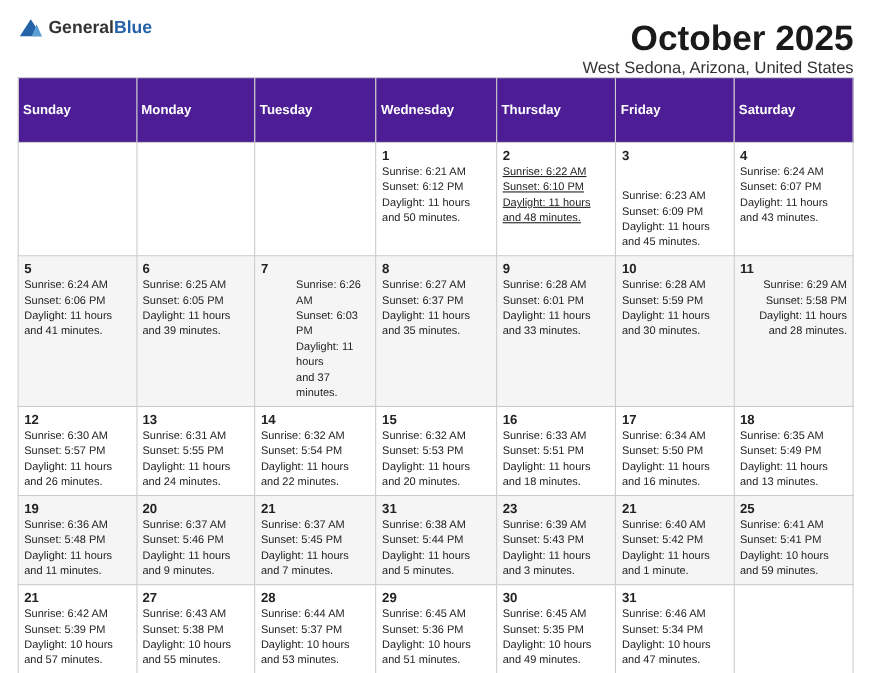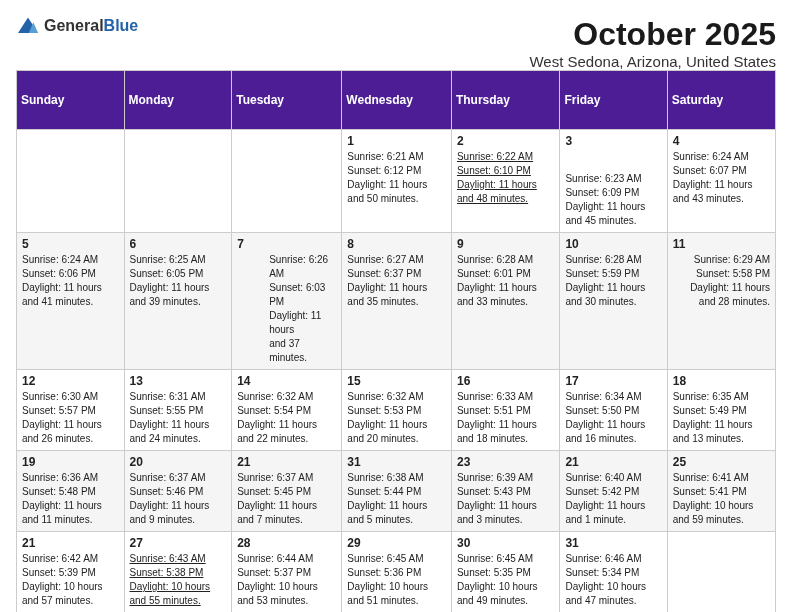--- a/index.html
+++ b/index.html
@@ -300,21 +300,21 @@
       <tr>
         <td>
           <span class="day-number">21</span>
           <div class="day-info" style="white-space: pre-line;">Sunrise: 6:42 AM
 Sunset: 5:39 PM
 Daylight: 10 hours
 and 57 minutes.</div>
         </td>
         <td>
           <span class="day-number">27</span>
-          <div class="day-info" style="white-space: pre-line; text-decoration: underline;">Sunrise: 6:43 AM
+          <div class="day-info" style="white-space: pre-line;">Sunrise: 6:43 AM
 Sunset: 5:38 PM
 Daylight: 10 hours
 and 55 minutes.</div>
         </td>
         <td>
           <span class="day-number">28</span>
           <div class="day-info" style="white-space: pre-line;">Sunrise: 6:44 AM
 Sunset: 5:37 PM
 Daylight: 10 hours
 and 53 minutes.</div>

